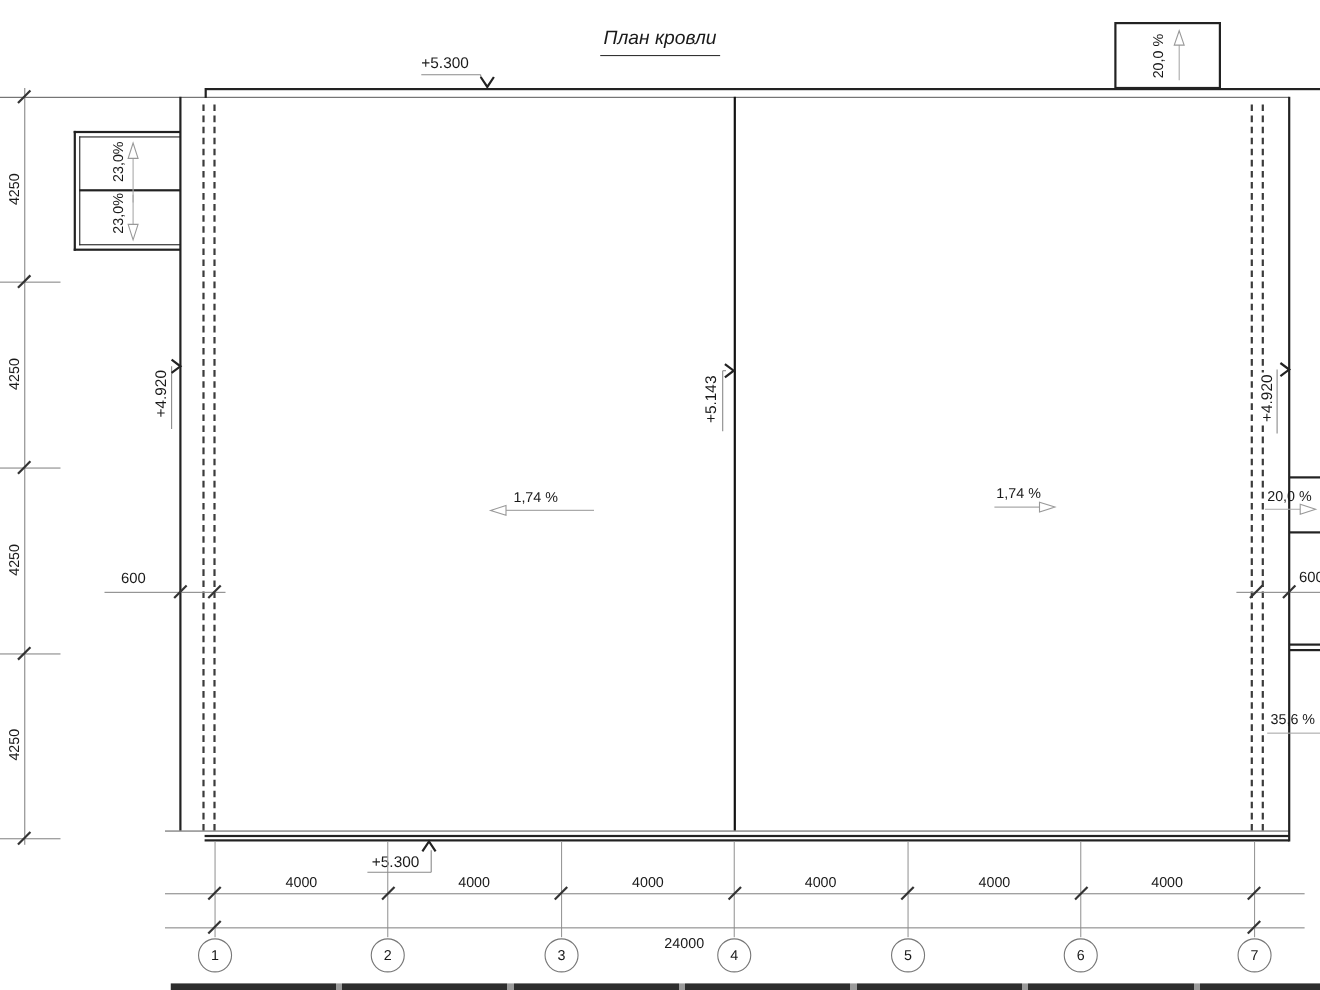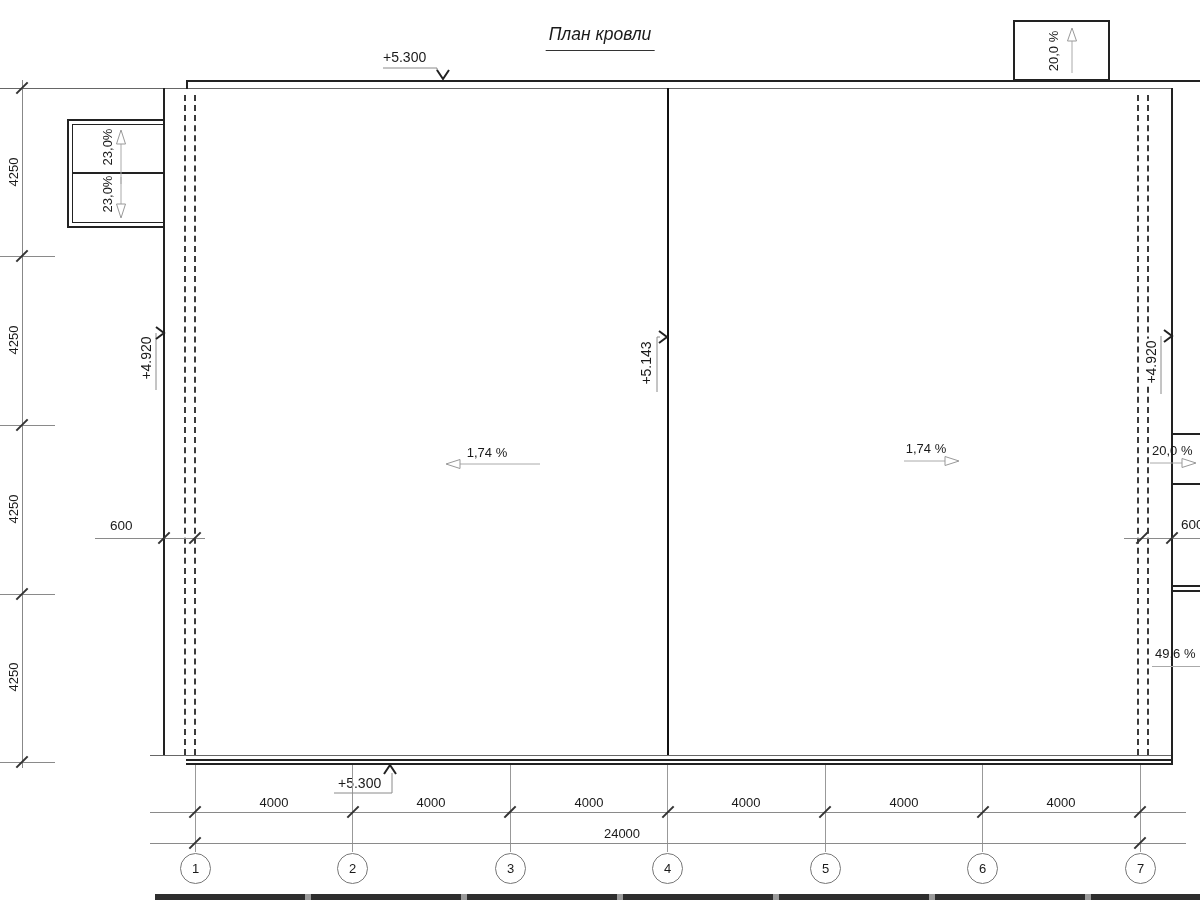--- a/index.html
+++ b/index.html
@@ -71,21 +71,21 @@
   <div class="lbl rot" style="left:107px;top:194px;">23,0%</div>
 
   <div class="box" style="left:1013px;top:20px;width:97px;height:61px;border:2px solid #222;"></div>
   <div class="lbl rot" style="left:1053px;top:51px;">20,0 %</div>
 
   <div class="hline" style="left:1172px;top:433px;width:28px;"></div>
   <div class="hline" style="left:1172px;top:483px;width:28px;"></div>
   <div class="lbl" style="left:1152px;top:444px;">20,0 %</div>
   <div class="hline" style="left:1172px;top:585px;width:28px;"></div>
   <div class="hline" style="left:1172px;top:590px;width:28px;"></div>
-  <div class="lbl" style="left:1155px;top:647px;">49,6 %</div>
+  <div class="lbl" style="left:1155px;top:647px;">35,6 %</div>
   <div class="hline gray" style="left:1152px;top:666px;width:48px;background:#aaa;"></div>
 
   <div class="hline gray" style="left:1124px;top:538px;width:76px;"></div>
   <div class="tick" style="left:1134px;top:537px;"></div>
   <div class="tick" style="left:1164px;top:537px;"></div>
   <div class="lbl" style="left:1181px;top:518px;font-size:13.5px;">600</div>
 
   <div class="hline gray" style="left:95px;top:538px;width:110px;"></div>
   <div class="tick" style="left:156px;top:537px;"></div>
   <div class="tick" style="left:187px;top:537px;"></div>
@@ -134,21 +134,21 @@
   <div class="lbl ctr" style="left:274px;top:802px;">4000</div>
   <div class="lbl ctr" style="left:431px;top:802px;">4000</div>
   <div class="lbl ctr" style="left:589px;top:802px;">4000</div>
   <div class="lbl ctr" style="left:746px;top:802px;">4000</div>
   <div class="lbl ctr" style="left:904px;top:802px;">4000</div>
   <div class="lbl ctr" style="left:1061px;top:802px;">4000</div>
 
   <div class="hline gray" style="left:150px;top:843px;width:1036px;"></div>
   <div class="tick" style="left:187px;top:842px;"></div>
   <div class="tick" style="left:1132px;top:842px;"></div>
-  <div class="lbl ctr" style="left:622px;top:833px;">24000</div>
+  <div class="lbl ctr" style="left:622px;top:857px;">24000</div>
 
   <div class="bubble" style="left:180px;top:853px;">
       <span>1</span>
     </div>
   <div class="bubble" style="left:337px;top:853px;">
       <span>2</span>
     </div>
   <div class="bubble" style="left:495px;top:853px;">
       <span>3</span>
     </div>

